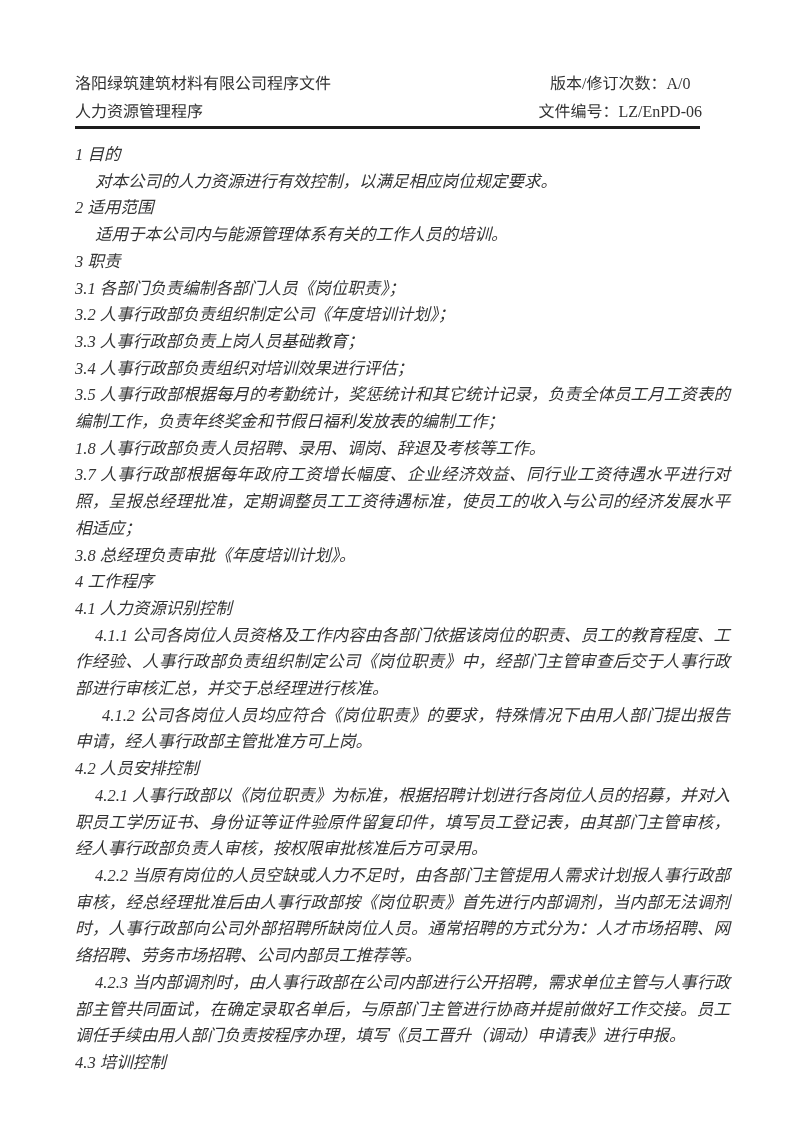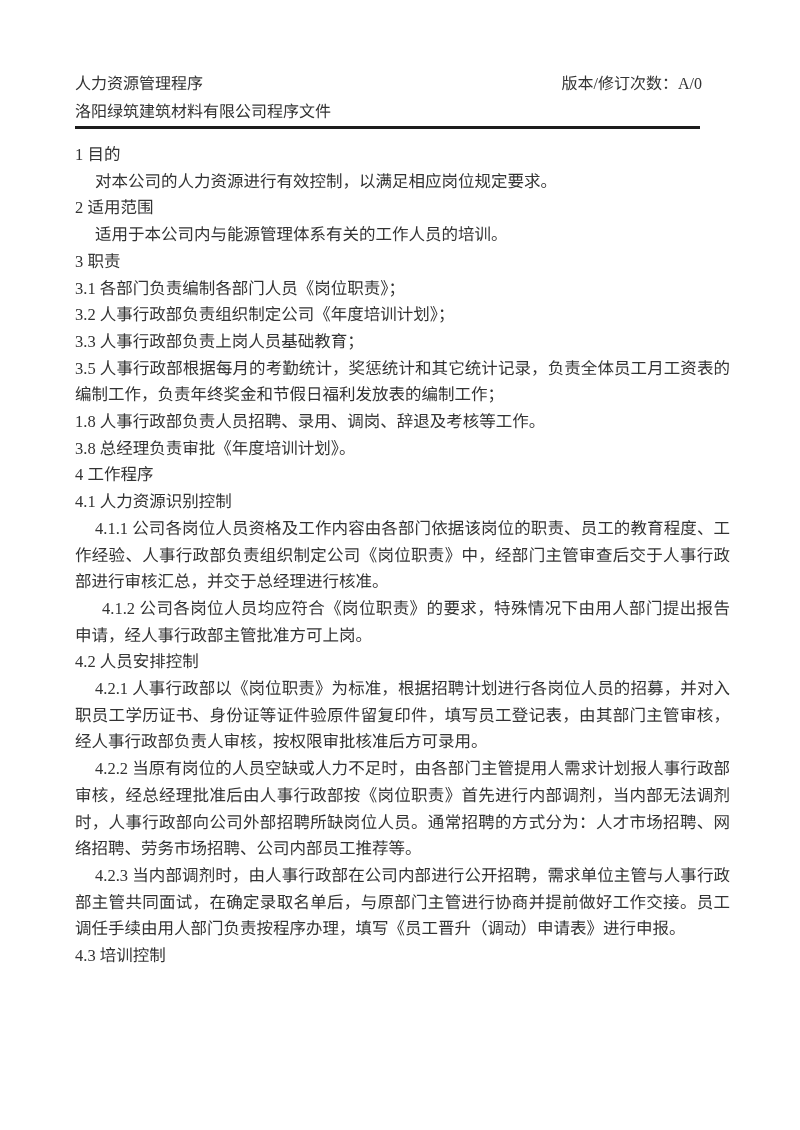--- a/index.html
+++ b/index.html
@@ -33,56 +33,60 @@
     margin: 0 0 0 75px;
     width: 625px;
     height: 3px;
     background: #1c1c1c;
   }
   .content {
     padding: 13px 70px 0 75px;
     font-size: 16.5px;
     line-height: 26.7px;
     text-align: justify;
+    font-style: italic;
   }
   .blk {
     margin: 0;
     padding: 0;
   }
   .ind1 { text-indent: 20px; }
   .ind2 { text-indent: 27px; }
 </style>
 </head>
 <body>
 
 <div class="page">
 
   <div class="header">
     <div class="header-left">
+      <div>洛阳绿筑建筑材料有限公司程序文件</div>
       <div>人力资源管理程序</div>
-      <div>洛阳绿筑建筑材料有限公司程序文件</div>
     </div>
     <div class="header-right">
       <div>版本/修订次数：A/0</div>
+      <div>文件编号：LZ/EnPD-06</div>
     </div>
   </div>
 
   <div class="rule"></div>
 
   <div class="content">
     <p class="blk">1 目的</p>
     <p class="blk ind1">对本公司的人力资源进行有效控制，以满足相应岗位规定要求。</p>
     <p class="blk">2 适用范围</p>
     <p class="blk ind1">适用于本公司内与能源管理体系有关的工作人员的培训。</p>
     <p class="blk">3 职责</p>
     <p class="blk">3.1 各部门负责编制各部门人员《岗位职责》；</p>
     <p class="blk">3.2 人事行政部负责组织制定公司《年度培训计划》；</p>
     <p class="blk">3.3 人事行政部负责上岗人员基础教育；</p>
+    <p class="blk">3.4 人事行政部负责组织对培训效果进行评估；</p>
     <p class="blk">3.5 人事行政部根据每月的考勤统计，奖惩统计和其它统计记录，负责全体员工月工资表的编制工作，负责年终奖金和节假日福利发放表的编制工作；</p>
     <p class="blk">1.8 人事行政部负责人员招聘、录用、调岗、辞退及考核等工作。</p>
+    <p class="blk">3.7 人事行政部根据每年政府工资增长幅度、企业经济效益、同行业工资待遇水平进行对照，呈报总经理批准，定期调整员工工资待遇标准，使员工的收入与公司的经济发展水平相适应；</p>
     <p class="blk">3.8 总经理负责审批《年度培训计划》。</p>
     <p class="blk">4 工作程序</p>
     <p class="blk">4.1 人力资源识别控制</p>
     <p class="blk ind1">4.1.1 公司各岗位人员资格及工作内容由各部门依据该岗位的职责、员工的教育程度、工作经验、人事行政部负责组织制定公司《岗位职责》中，经部门主管审查后交于人事行政部进行审核汇总，并交于总经理进行核准。</p>
     <p class="blk ind2">4.1.2 公司各岗位人员均应符合《岗位职责》的要求，特殊情况下由用人部门提出报告申请，经人事行政部主管批准方可上岗。</p>
     <p class="blk">4.2 人员安排控制</p>
     <p class="blk ind1">4.2.1 人事行政部以《岗位职责》为标准，根据招聘计划进行各岗位人员的招募，并对入职员工学历证书、身份证等证件验原件留复印件，填写员工登记表，由其部门主管审核，经人事行政部负责人审核，按权限审批核准后方可录用。</p>
     <p class="blk ind1">4.2.2 当原有岗位的人员空缺或人力不足时，由各部门主管提用人需求计划报人事行政部审核，经总经理批准后由人事行政部按《岗位职责》首先进行内部调剂，当内部无法调剂时，人事行政部向公司外部招聘所缺岗位人员。通常招聘的方式分为：人才市场招聘、网络招聘、劳务市场招聘、公司内部员工推荐等。</p>
     <p class="blk ind1">4.2.3 当内部调剂时，由人事行政部在公司内部进行公开招聘，需求单位主管与人事行政部主管共同面试，在确定录取名单后，与原部门主管进行协商并提前做好工作交接。员工调任手续由用人部门负责按程序办理，填写《员工晋升（调动）申请表》进行申报。</p>
     <p class="blk">4.3 培训控制</p>

